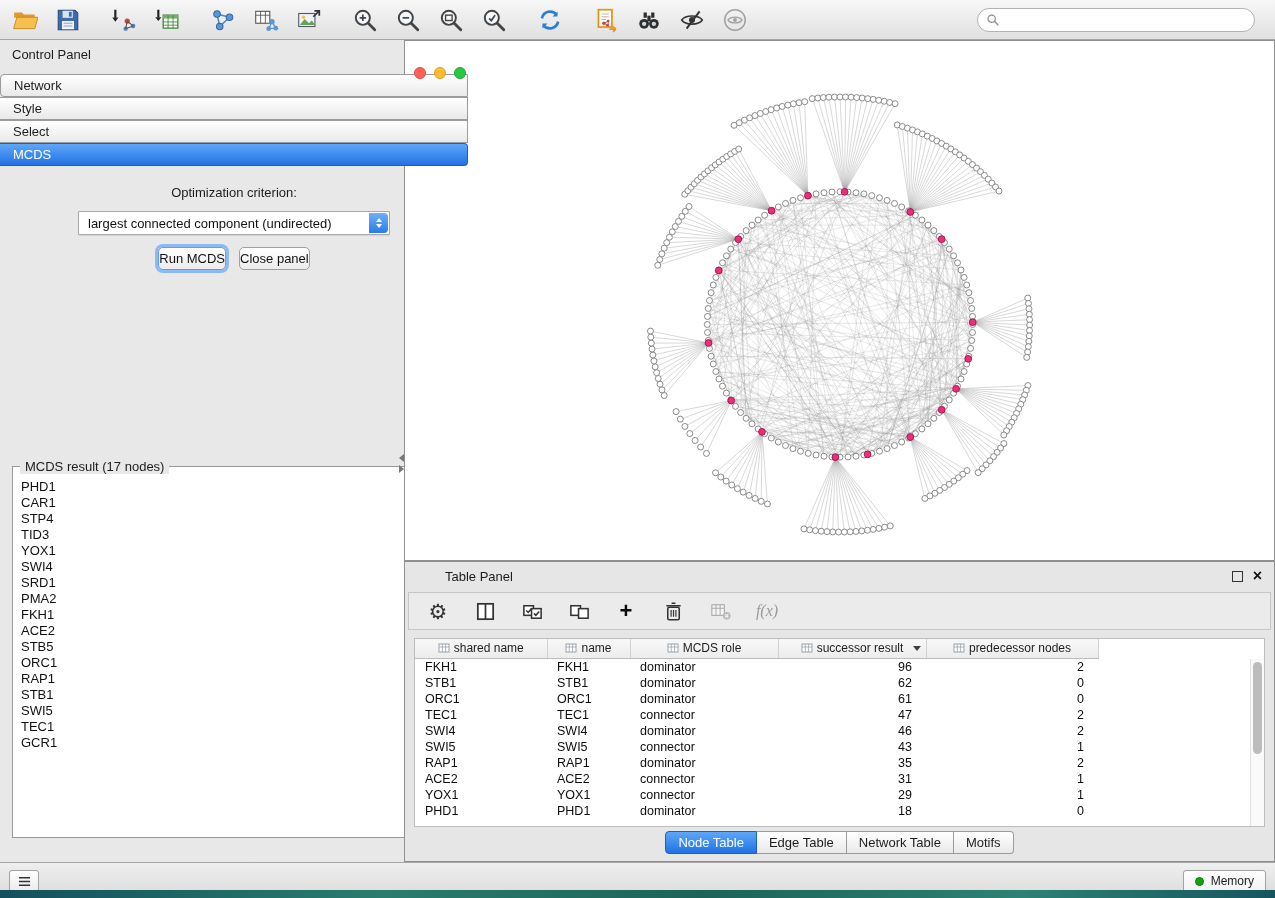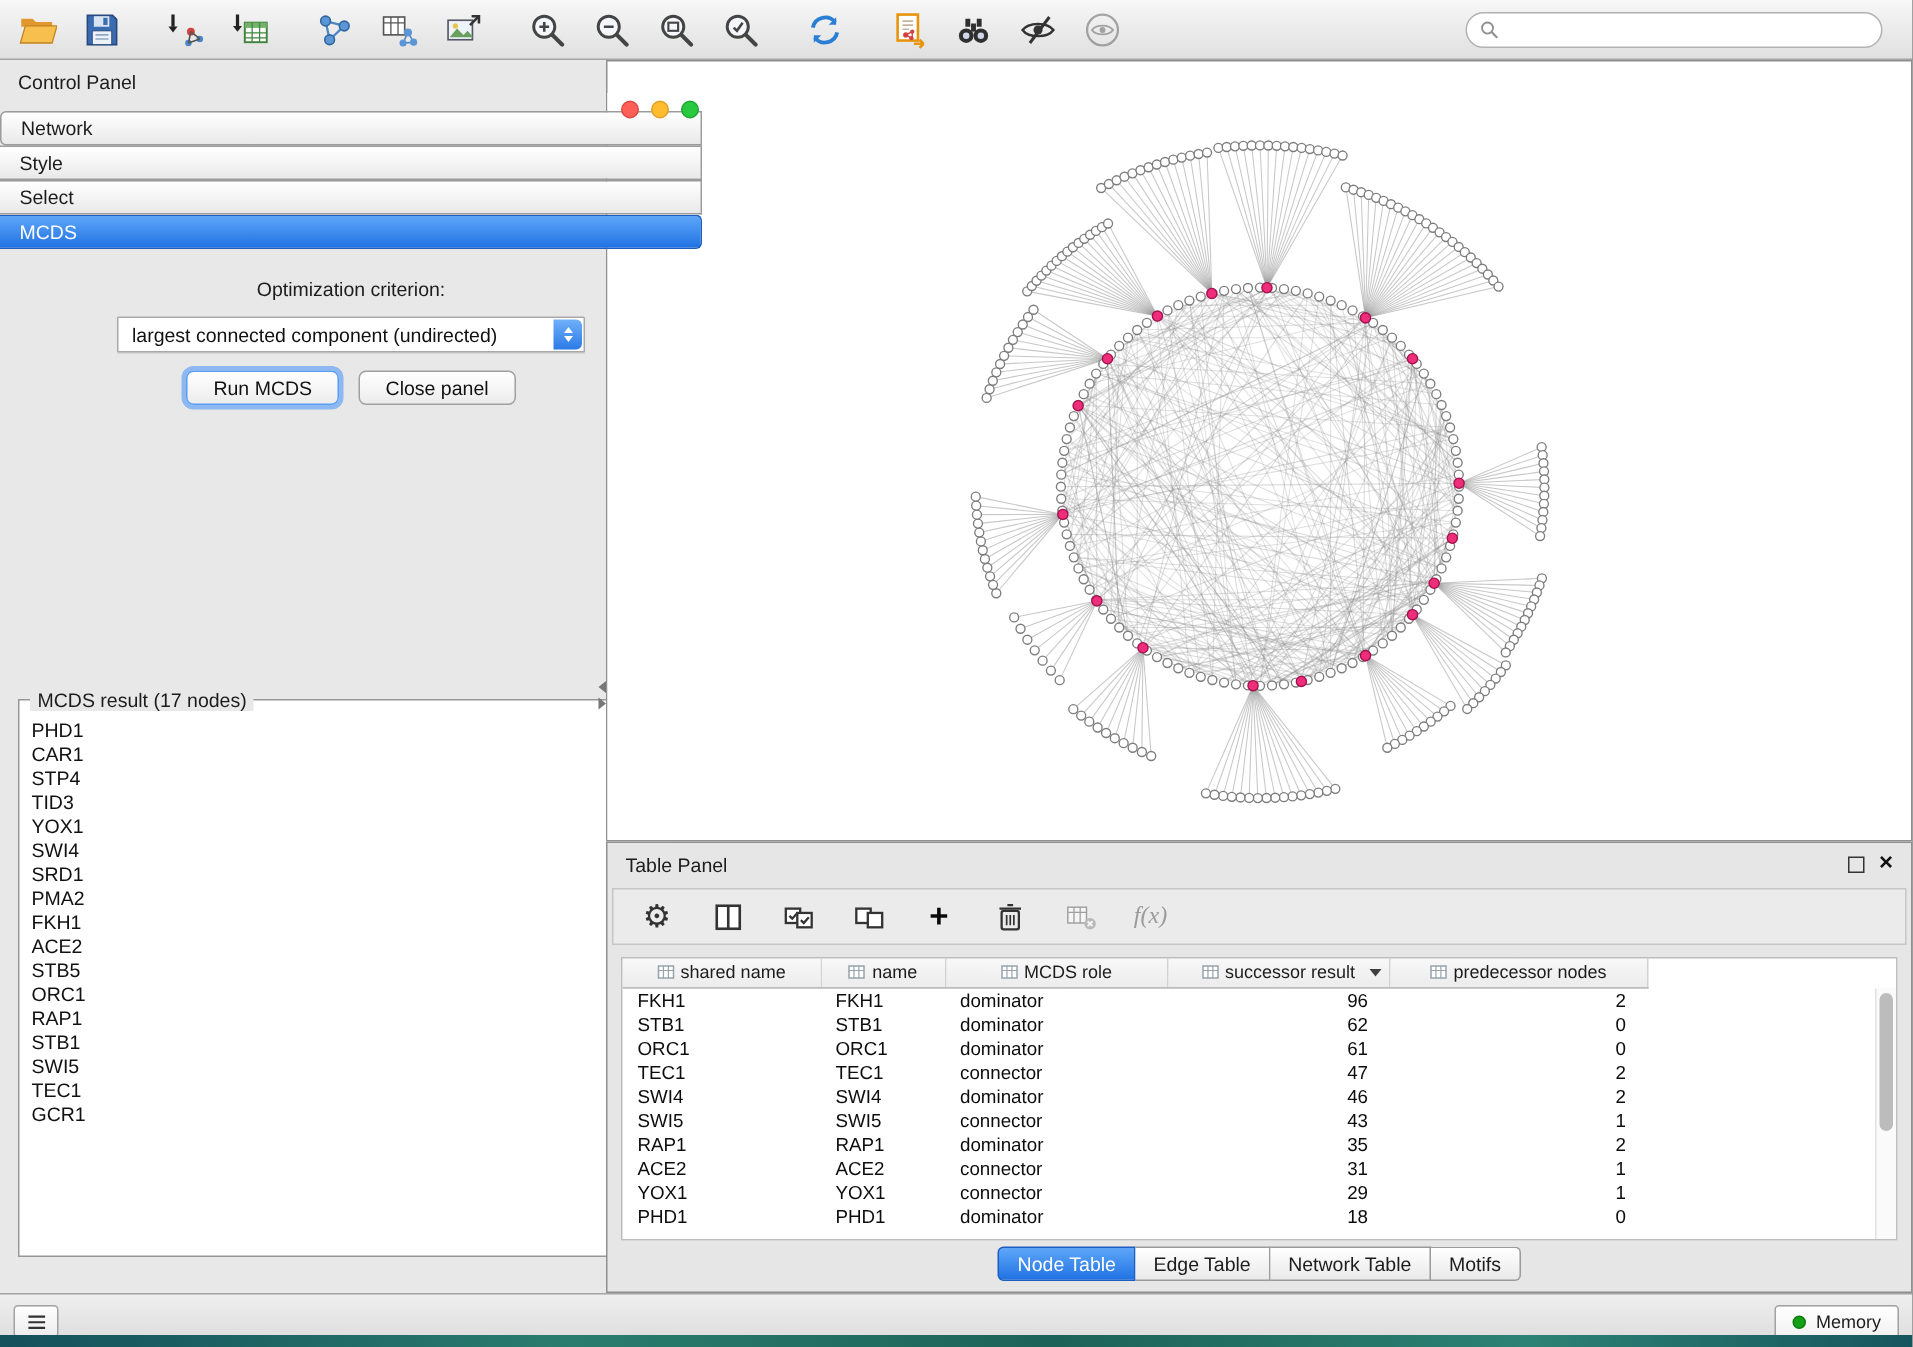--- a/index.html
+++ b/index.html
@@ -31,21 +31,21 @@
   .opt-label{text-align:center;font-size:13px;color:#1c1c1c;margin-top:19px;}
   .combo{margin:11px auto 0;width:312px;height:24px;background:#fff;border:1px solid #a9a9a9;border-radius:1px;
     display:flex;align-items:center;position:relative;font-size:13px;color:#111;padding-left:9px;box-sizing:border-box;
     box-shadow:0 1px 1px rgba(0,0,0,.08);}
   .combo-text{white-space:nowrap;overflow:hidden;}
   .combo-stepper{position:absolute;right:1px;top:1px;bottom:1px;width:19px;background:linear-gradient(#70b0fa,#2b7ae6);
     border-radius:0 4px 4px 0;display:flex;flex-direction:column;align-items:center;justify-content:center;gap:2px;}
   .arr-up{width:0;height:0;border-left:3.5px solid transparent;border-right:3.5px solid transparent;border-bottom:4px solid #fff;}
   .arr-dn{width:0;height:0;border-left:3.5px solid transparent;border-right:3.5px solid transparent;border-top:4px solid #fff;}
   .cp-buttons{display:flex;justify-content:center;gap:13px;margin-top:12px;}
-  .btn{font-family:"Liberation Sans",sans-serif;font-size:13px;color:#111;padding:3px 17px;background:linear-gradient(#ffffff,#ececec);
+  .btn{font-family:"Liberation Sans",sans-serif;font-size:13px;color:#111;padding:3px 0;background:linear-gradient(#ffffff,#ececec);
     border:1px solid #a0a0a0;border-radius:5px;height:23px;box-sizing:border-box;}
   .btn.focused{box-shadow:0 0 0 3px rgba(92,158,246,.65);border-color:#5c9ef6;}
   .mcds-fieldset{position:absolute;left:12px;right:18px;top:426px;bottom:24px;border:1px solid #979797;background:#fff;}
   .mcds-legend{position:absolute;top:-8px;left:7px;background:#e8e8e8;padding:0 5px;font-size:13px;color:#1c1c1c;}
   .mcds-list{position:absolute;left:8px;right:4px;top:12px;bottom:4px;overflow:hidden;font-size:13px;line-height:16px;color:#111;}
 
   
   .splitter-grip{position:absolute;left:397px;top:450px;width:9px;height:26px;display:flex;flex-direction:column;align-items:center;justify-content:center;gap:3px;}
   .grip-tri-l{width:0;height:0;border-top:4px solid transparent;border-bottom:4px solid transparent;border-right:5px solid #777;}
   .grip-tri-r{width:0;height:0;border-top:4px solid transparent;border-bottom:4px solid transparent;border-left:5px solid #777;}
@@ -56,21 +56,21 @@
   .traffic{display:flex;gap:8px;margin-left:9px;z-index:2;}
   .light{width:12px;height:12px;border-radius:50%;box-sizing:border-box;}
   .light.red{background:#ff5f57;border:1px solid #dd4a42;}
   .light.yellow{background:#febc2e;border:1px solid #dfa023;}
   .light.green{background:#28c840;border:1px solid #1da832;}
   .nw-title{position:absolute;left:0;right:0;text-align:center;font-size:13px;color:#2a2a2a;}
   .nw-canvas{position:absolute;top:21px;left:0;right:0;bottom:0;background:#fff;}
   .nw-canvas svg{width:100%;height:100%;display:block;}
 
   
-  .table-panel{position:absolute;left:404px;top:561px;right:0;bottom:36px;background:#e6e6e6;border:1px solid #8f8f8f;box-sizing:border-box;}
+  .table-panel{position:absolute;left:404px;top:561px;right:0;bottom:36px;background:#e6e6e6;border:1px solid #8f8f8f;box-sizing:border-box;padding-left:28px;}
   .tp-toolbar{position:absolute;left:3px;right:3px;top:30px;height:38px;background:#ebebeb;border:1px solid #c6c6c6;
     display:flex;align-items:center;gap:21px;padding:0 16px;box-sizing:border-box;}
   .tp-ic{display:flex;align-items:center;justify-content:center;width:26px;height:26px;}
   .tp-ic svg{width:23px;height:23px;}
   .gear-glyph{font-size:21px;color:#333;line-height:1;}
   .plus-glyph{font-size:22px;font-weight:bold;color:#0a0a0a;line-height:1;}
   .fx-glyph{font-family:Liberation Serif, serif;font-style:italic;font-size:16px;color:#9a9a9a;}
   .tp-table-wrap{position:absolute;left:9px;right:9px;top:76px;bottom:34px;background:#fff;border:1px solid #bdbdbd;overflow:hidden;}
   table.node-table{border-collapse:collapse;table-layout:fixed;width:683px;}
   .node-table th{position:relative;font-weight:normal;font-size:12px;color:#1c1c1c;height:19px;

